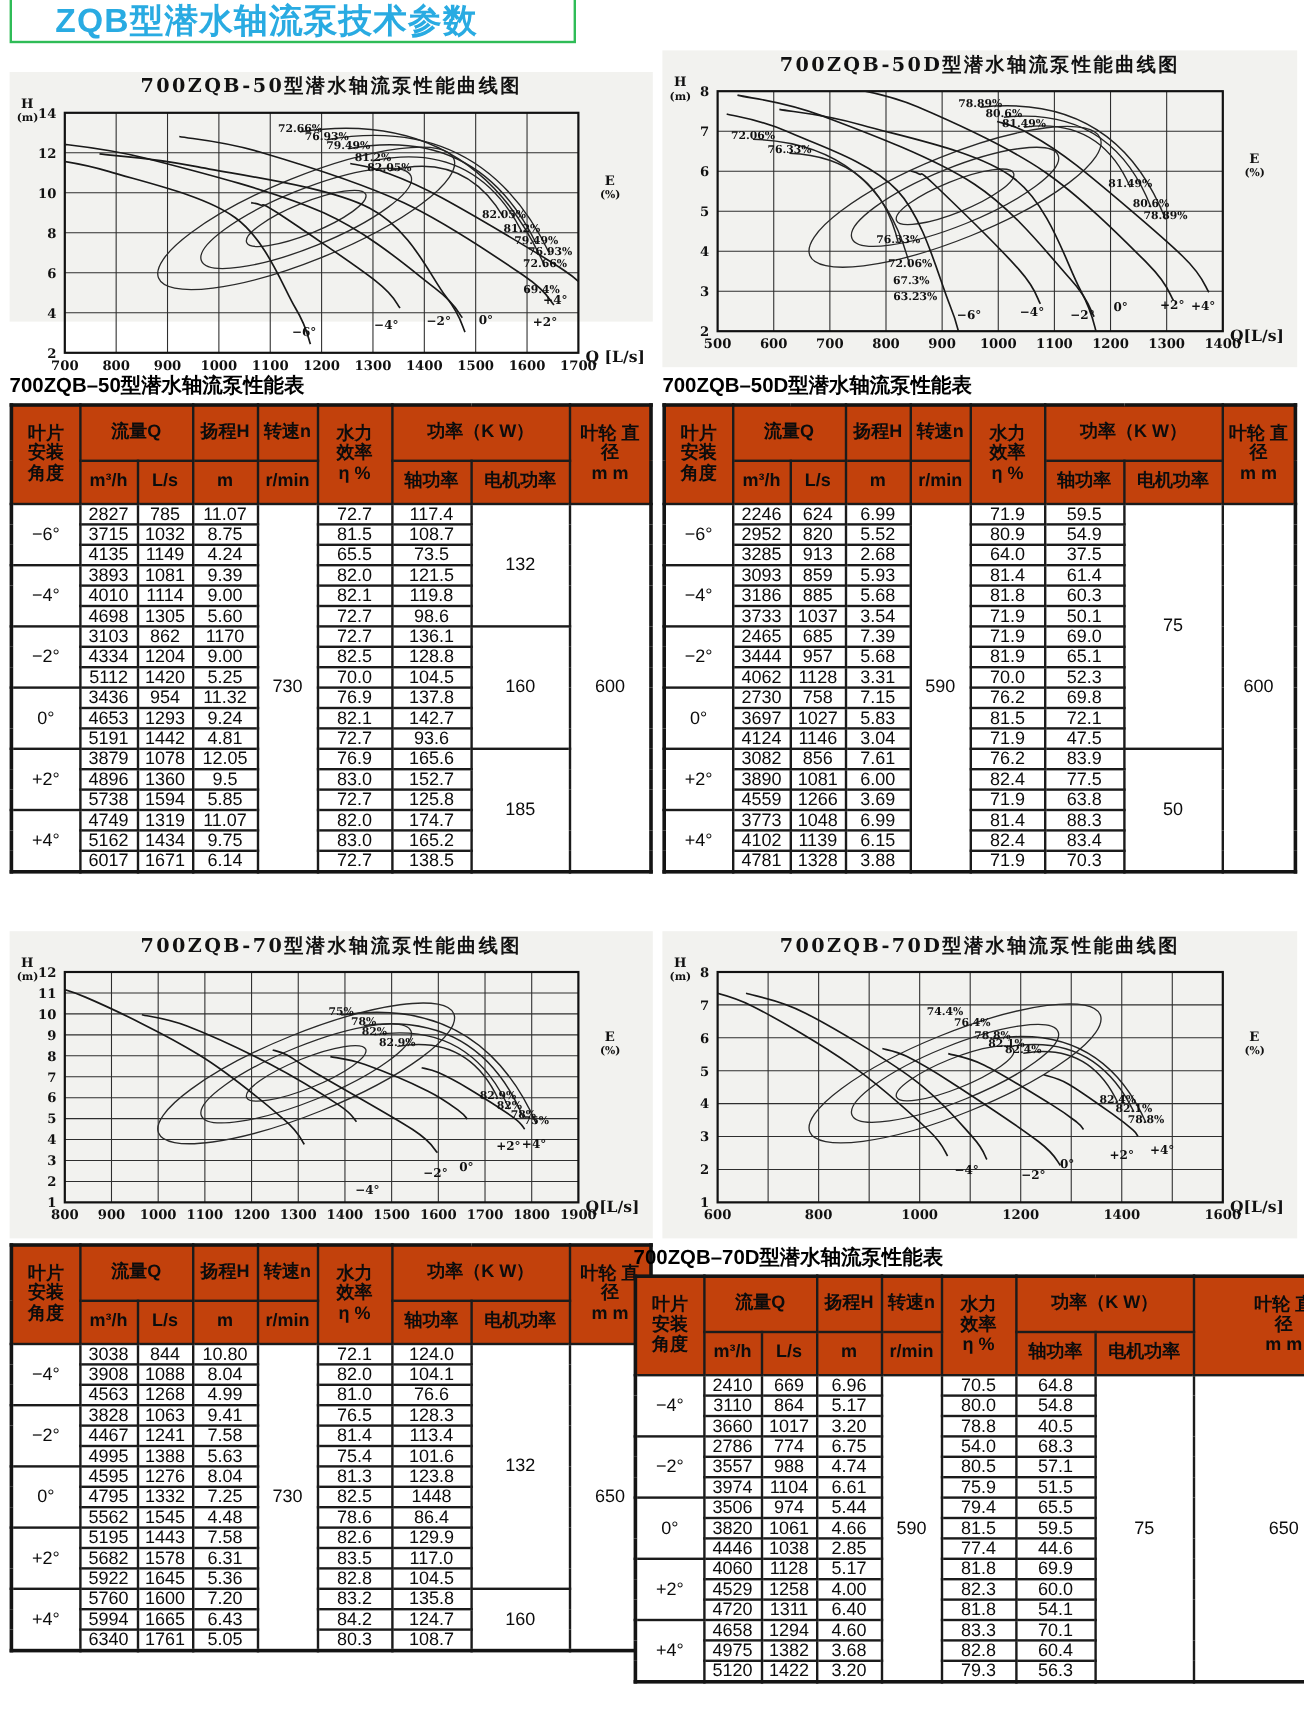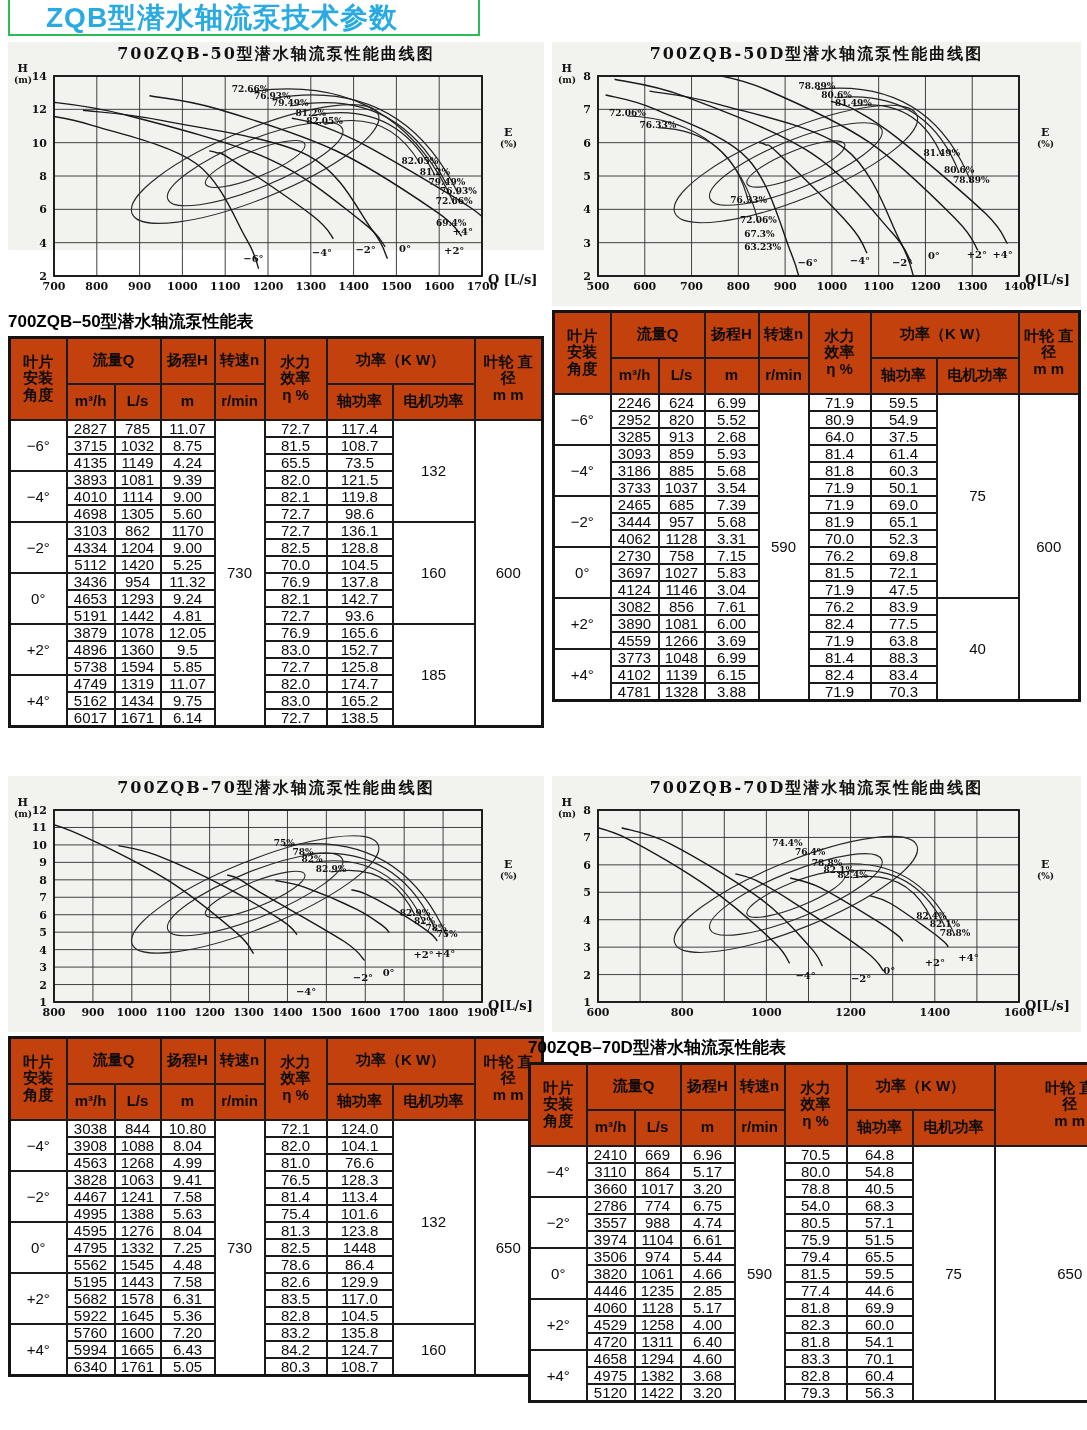--- a/index.html
+++ b/index.html
@@ -31,21 +31,21 @@
   .iso{fill:none;stroke:#232323;stroke-width:1.2}
   .contour{fill:none;stroke:#2a2a2a;stroke-width:1.1}
 </style>
 </head>
 <body>
 
 <div class="title-box">
   <span>ZQB型潜水轴流泵技术参数</span>
 </div>
 
-<div class="sec chart-sec" style="left:8px;top:42px;width:536px;height:208px">
+<div class="sec chart-sec" style="left:8px;top:60px;width:536px;height:208px">
   <svg id="chart-0" width="536" height="264">
       <text x="268" y="17" class="c-title" text-anchor="middle">700ZQB-50型潜水轴流泵性能曲线图</text>
       <defs>
         <clipPath id="clip0">
           <rect x="46" y="34" width="428" height="200"></rect>
         </clipPath>
       </defs>
       <g class="grid">
         <line x1="46" y1="34" x2="46" y2="234"></line>
         <line x1="88.80000000000001" y1="34" x2="88.80000000000001" y2="234"></line>
@@ -388,20 +388,21 @@
             <td>1671</td>
             <td>6.14</td>
             <td>72.7</td>
             <td>138.5</td>
           </tr>
         </tbody>
       </table>
     </div>
 </div>
 <div class="sec" style="left:552px;top:310px;width:529px">
+  <div class="tbl-title">700ZQB–50D型潜水轴流泵性能表</div>
   <div id="tbl-1">
       <table>
         <colgroup>
           <col style="width: 57px;">
           <col style="width: 48px;">
           <col style="width: 46px;">
           <col style="width: 54px;">
           <col style="width: 50px;">
           <col style="width: 62px;">
           <col style="width: 66px;">
@@ -525,21 +526,21 @@
             <td>71.9</td>
             <td>47.5</td>
           </tr>
           <tr>
             <td rowspan="3" class="angle">+2°</td>
             <td>3082</td>
             <td>856</td>
             <td>7.61</td>
             <td>76.2</td>
             <td>83.9</td>
-            <td rowspan="6">40</td>
+            <td rowspan="6">50</td>
           </tr>
           <tr>
             <td>3890</td>
             <td>1081</td>
             <td>6.00</td>
             <td>82.4</td>
             <td>77.5</td>
           </tr>
           <tr>
             <td>4559</td>
@@ -1002,21 +1003,21 @@
           </tr>
           <tr>
             <td>3820</td>
             <td>1061</td>
             <td>4.66</td>
             <td>81.5</td>
             <td>59.5</td>
           </tr>
           <tr>
             <td>4446</td>
-            <td>1235</td>
+            <td>1038</td>
             <td>2.85</td>
             <td>77.4</td>
             <td>44.6</td>
           </tr>
           <tr>
             <td rowspan="3" class="angle">+2°</td>
             <td>4060</td>
             <td>1128</td>
             <td>5.17</td>
             <td>81.8</td>

